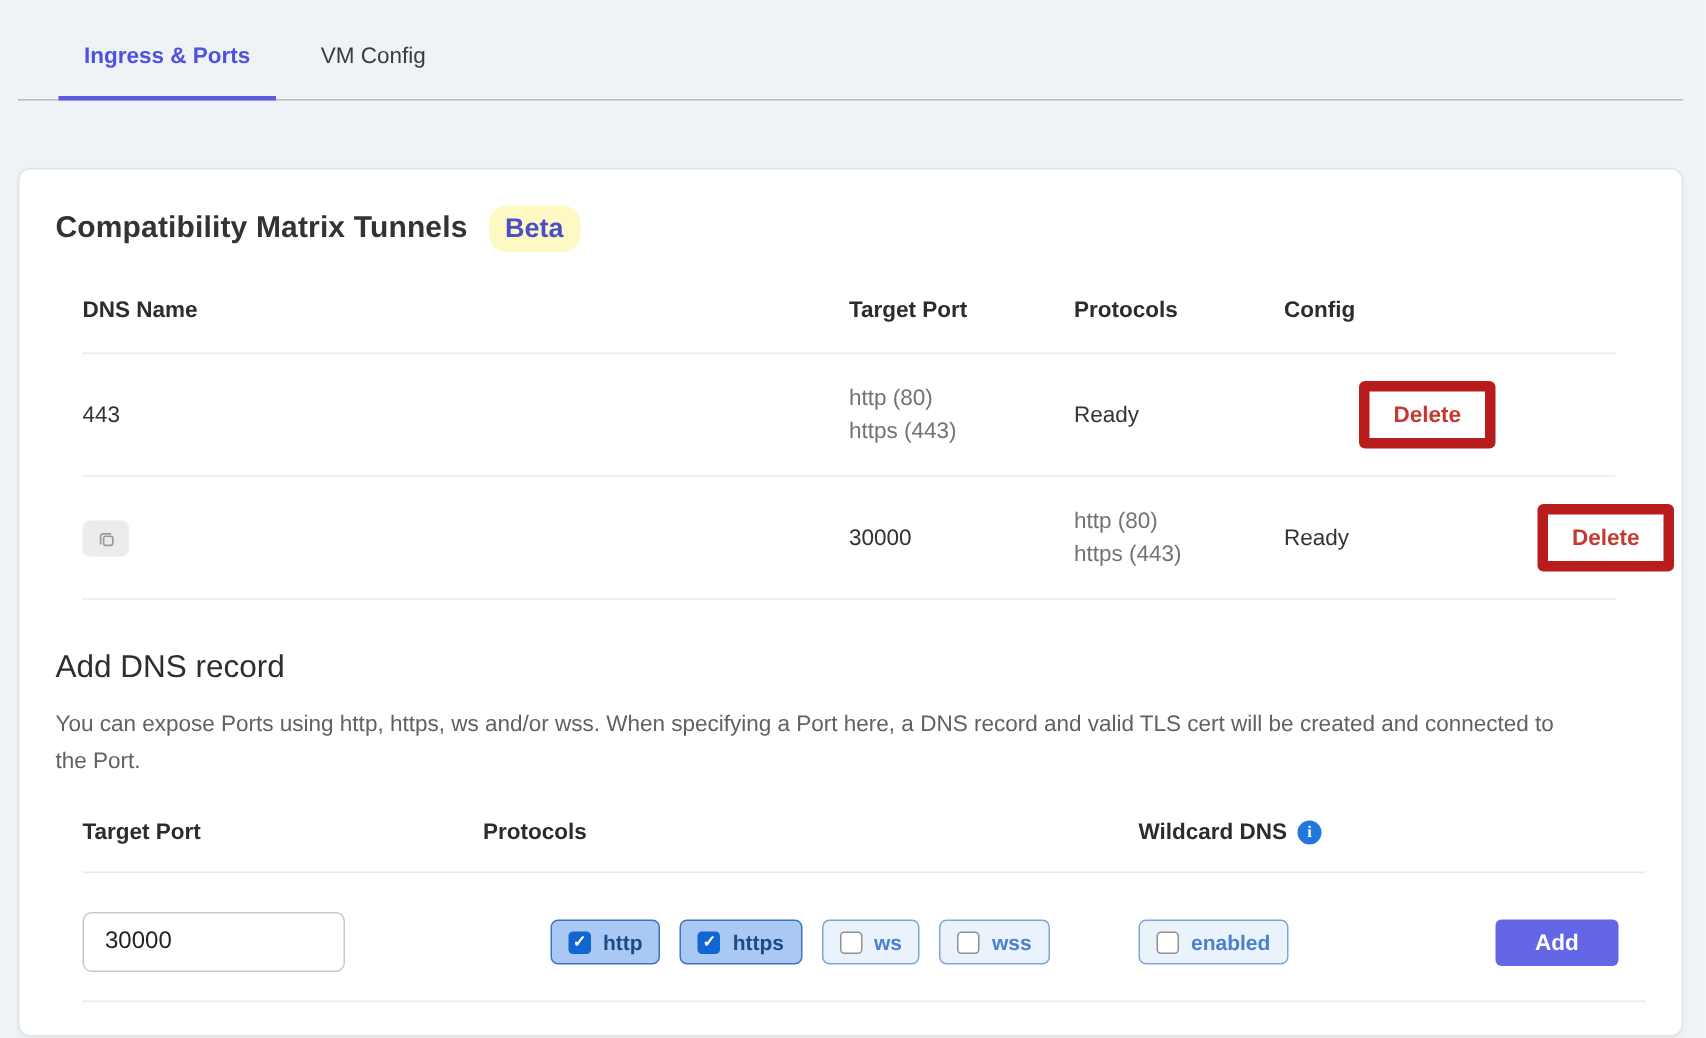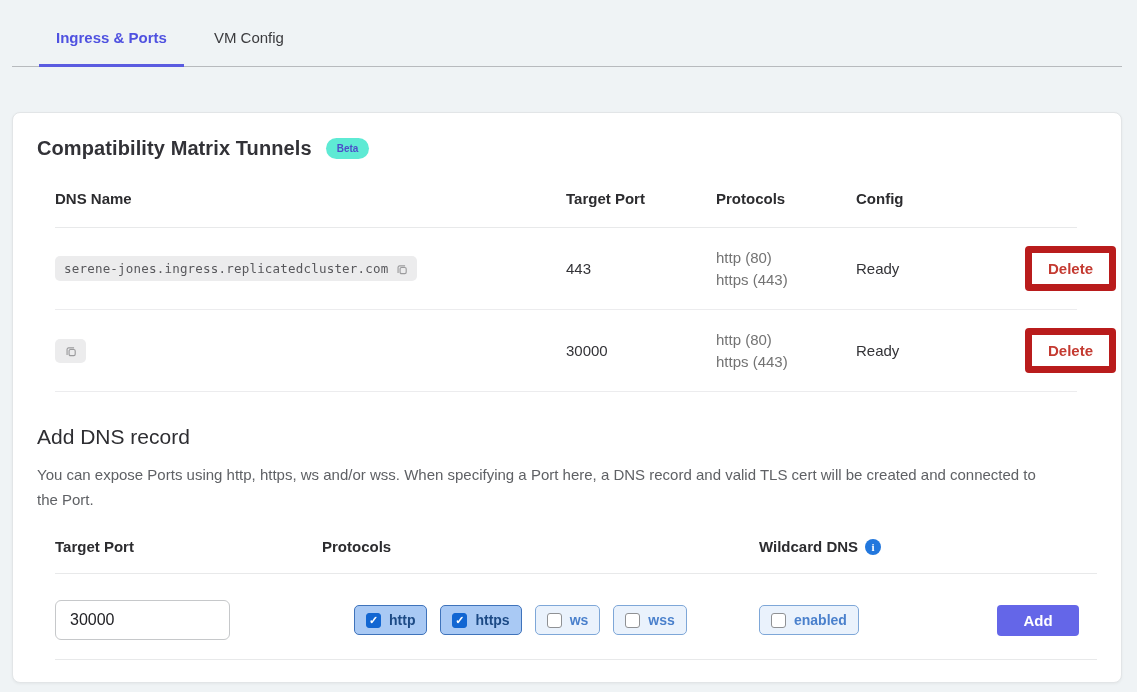--- a/index.html
+++ b/index.html
@@ -39,23 +39,23 @@
     margin: 45px 0 0 12px;
     background: #ffffff;
     border: 1px solid #e2e5e7;
     border-radius: 8px;
     box-shadow: 0 1px 3px rgba(0,0,0,0.05);
     padding: 24px 24px 0 24px;
   }
   .card-title-row { display: flex; align-items: center; gap: 14px; padding-left: 0; }
   .card-title { font-size: 20px; font-weight: 700; color: #323237; letter-spacing: 0.1px; }
   .beta-badge {
-    background: #5eead4;
+    background: #fef9c3;
     color: #4c4ec9;
-    font-size: 10px;
+    font-size: 18px;
     font-weight: 600;
     padding: 5px 11px;
     border-radius: 12px;
   }
 
   
   .tbl { margin: 0 0 0 18px; padding-right: 20px; }
   .tbl-grid {
     display: grid;
     grid-template-columns: 511px 150px 140px 141px 1fr;
@@ -132,21 +132,21 @@
     width: 175px; height: 40px;
     border: 1px solid #c6c8ca;
     border-radius: 6px;
     font-size: 16px;
     color: #222226;
     padding: 0 14px;
     font-family: "Liberation Sans", sans-serif;
     outline: none;
     background: #fff;
   }
-  .chip-row { display: flex; gap: 13px; margin-left: 8px; padding-left: 24px; }
+  .chip-row { display: flex; gap: 13px; margin-left: 21px; padding-left: 24px; }
   .chip {
     display: inline-flex;
     align-items: center;
     gap: 8px;
     height: 30px;
     padding: 0 11px;
     border-radius: 5px;
     background: #eaf2fc;
     border: 1px solid #7ea7d8;
     cursor: pointer;
@@ -212,31 +212,20 @@
   <div class="tbl">
     <div class="tbl-grid tbl-head">
       <div class="th">DNS Name</div>
       <div class="th">Target Port</div>
       <div class="th">Protocols</div>
       <div class="th">Config</div>
       <div class="th"></div>
     </div>
 
     <div class="tbl-grid tbl-row">
-      <div class="cell">
-        <span class="dns-pill">
-          <span>serene-jones.ingress.replicatedcluster.com</span>
-          <span class="copy-btn">
-            <svg width="14" height="14" viewBox="0 0 16 16">
-              <path d="M11.5 4.5 H5.2 A1.7 1.7 0 0 0 3.5 6.2 V12.5" fill="none" stroke="#9b9b9d" stroke-width="1.3"></path>
-              <rect x="5.8" y="6.3" width="7" height="7" rx="1.6" fill="#ececed" stroke="#9b9b9d" stroke-width="1.3"></rect>
-            </svg>
-          </span>
-        </span>
-      </div>
       <div class="cell">443</div>
       <div class="cell">
         <div class="proto-line">http (80)</div>
         <div class="proto-line">https (443)</div>
       </div>
       <div class="cell">Ready</div>
       <div class="cell actions-cell">
         <button class="delete-btn">Delete</button>
       </div>
     </div>

